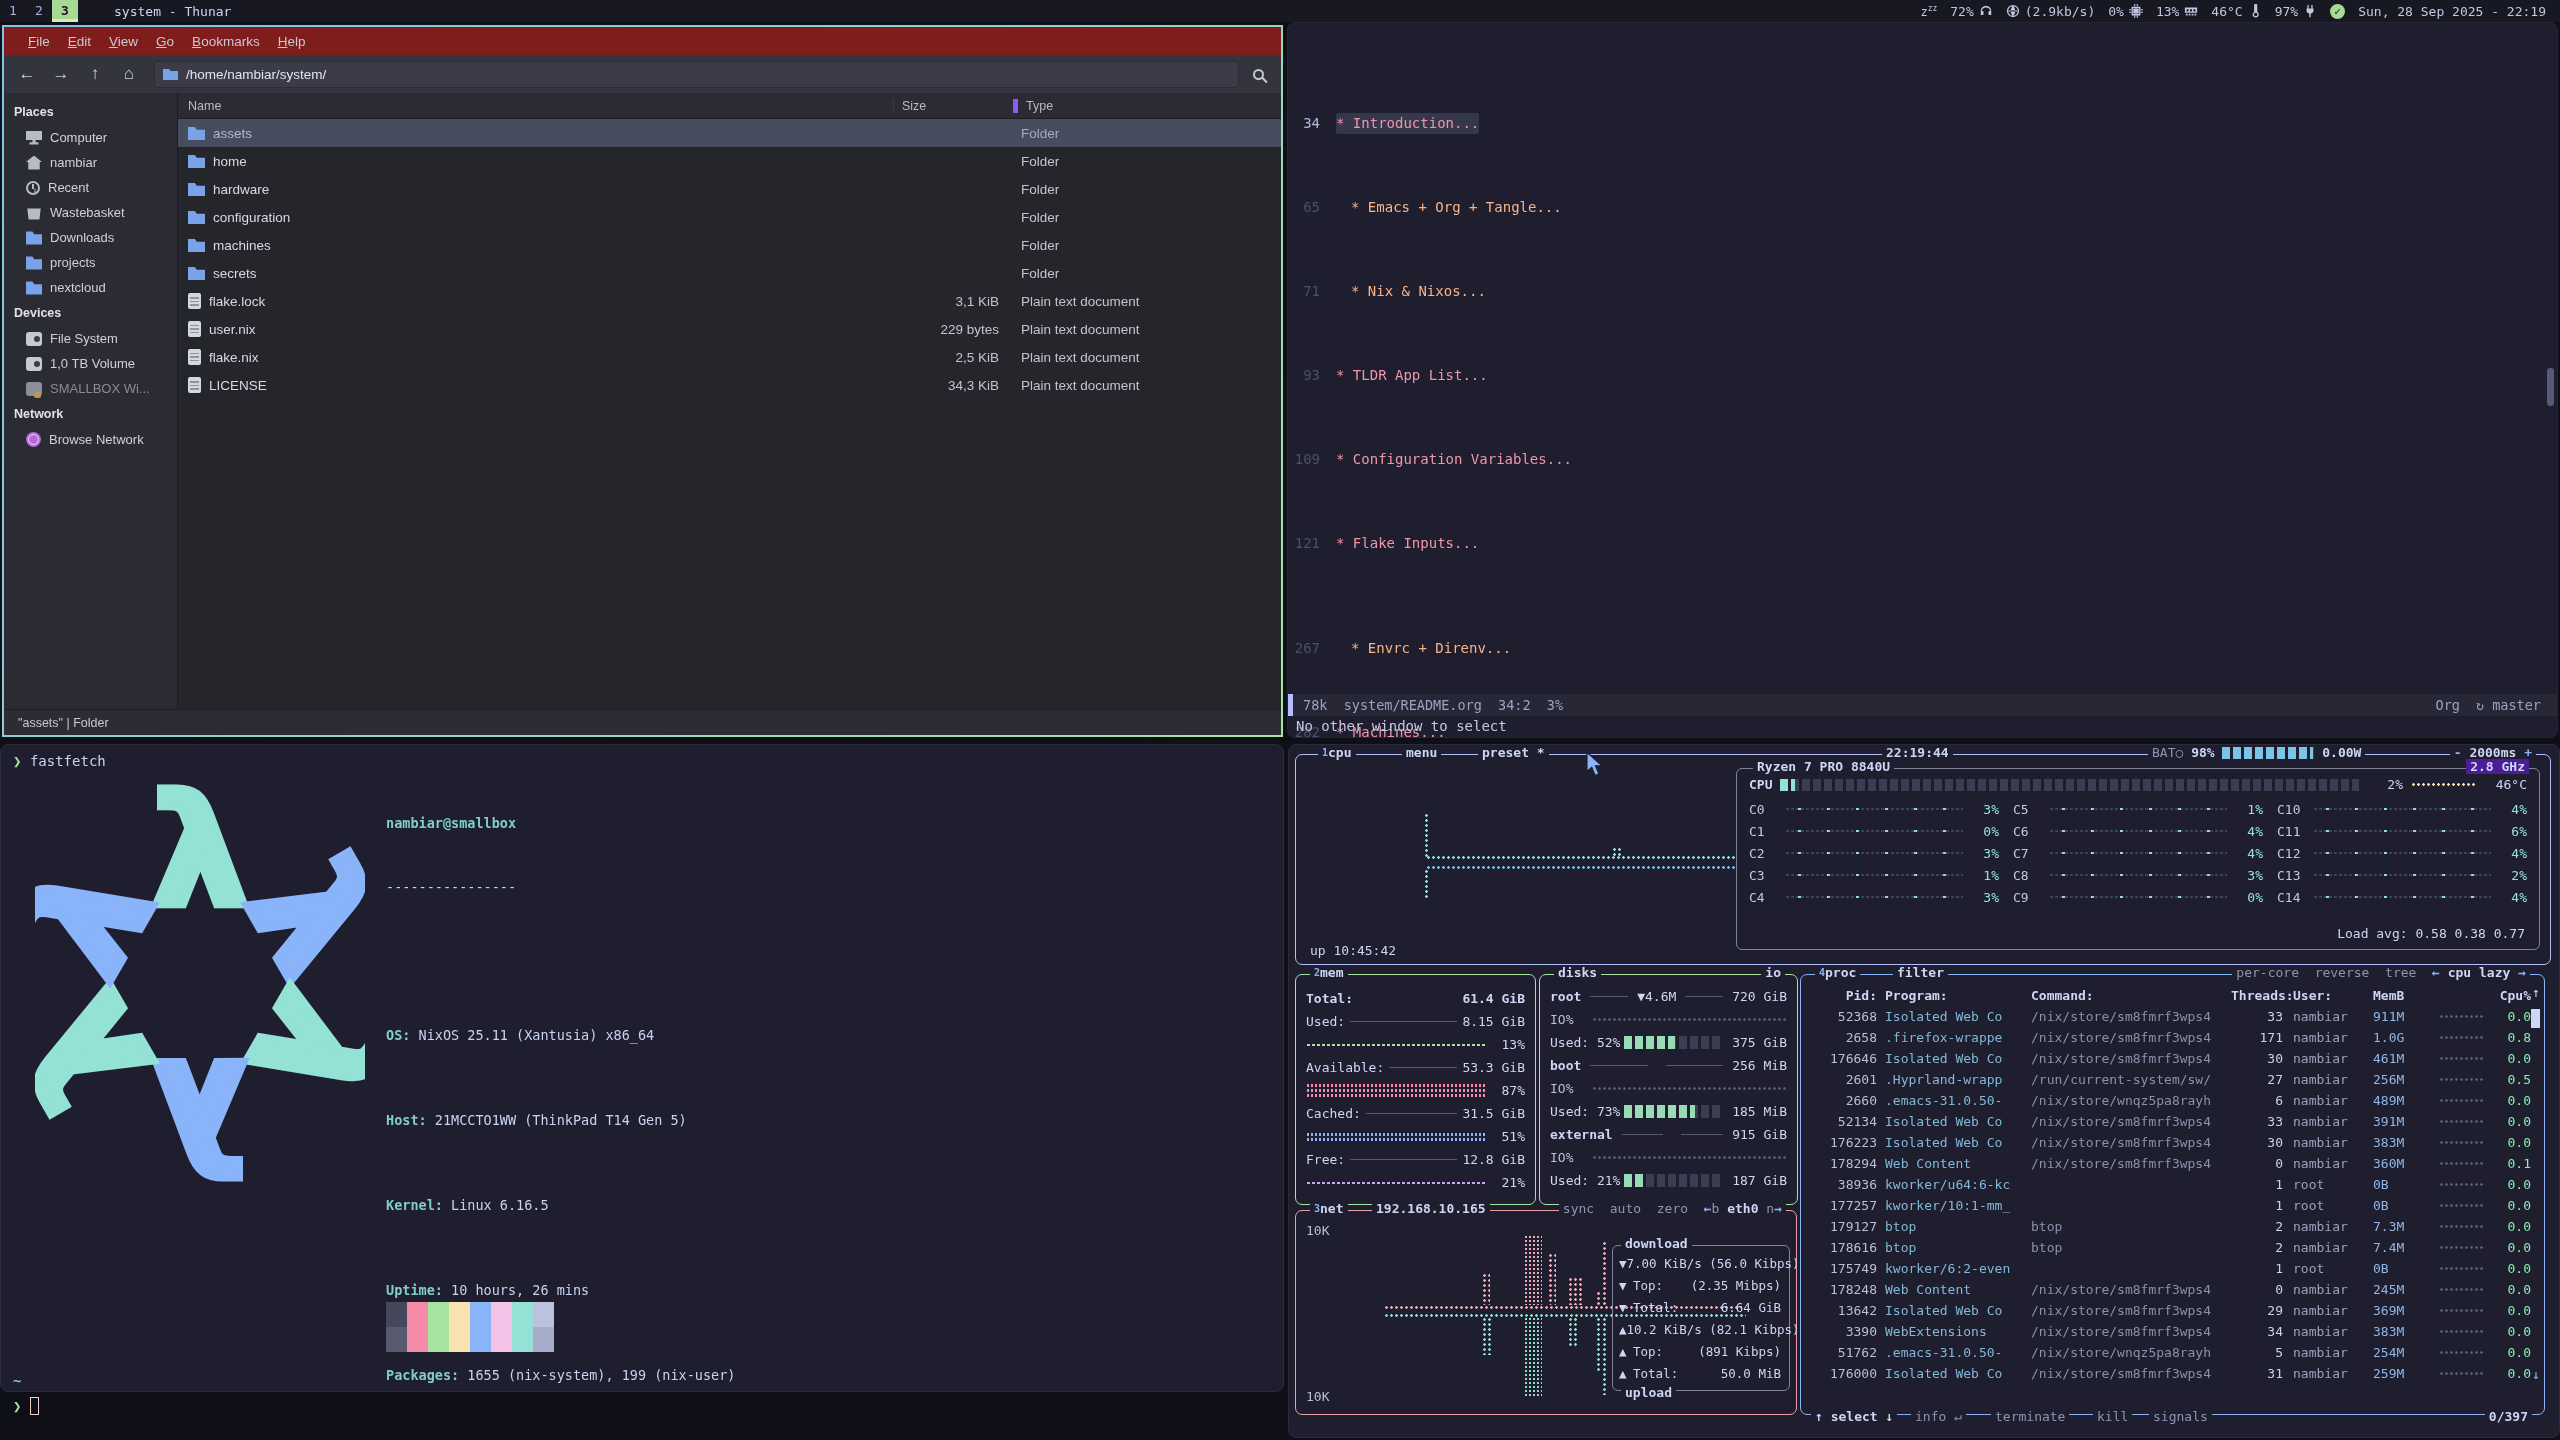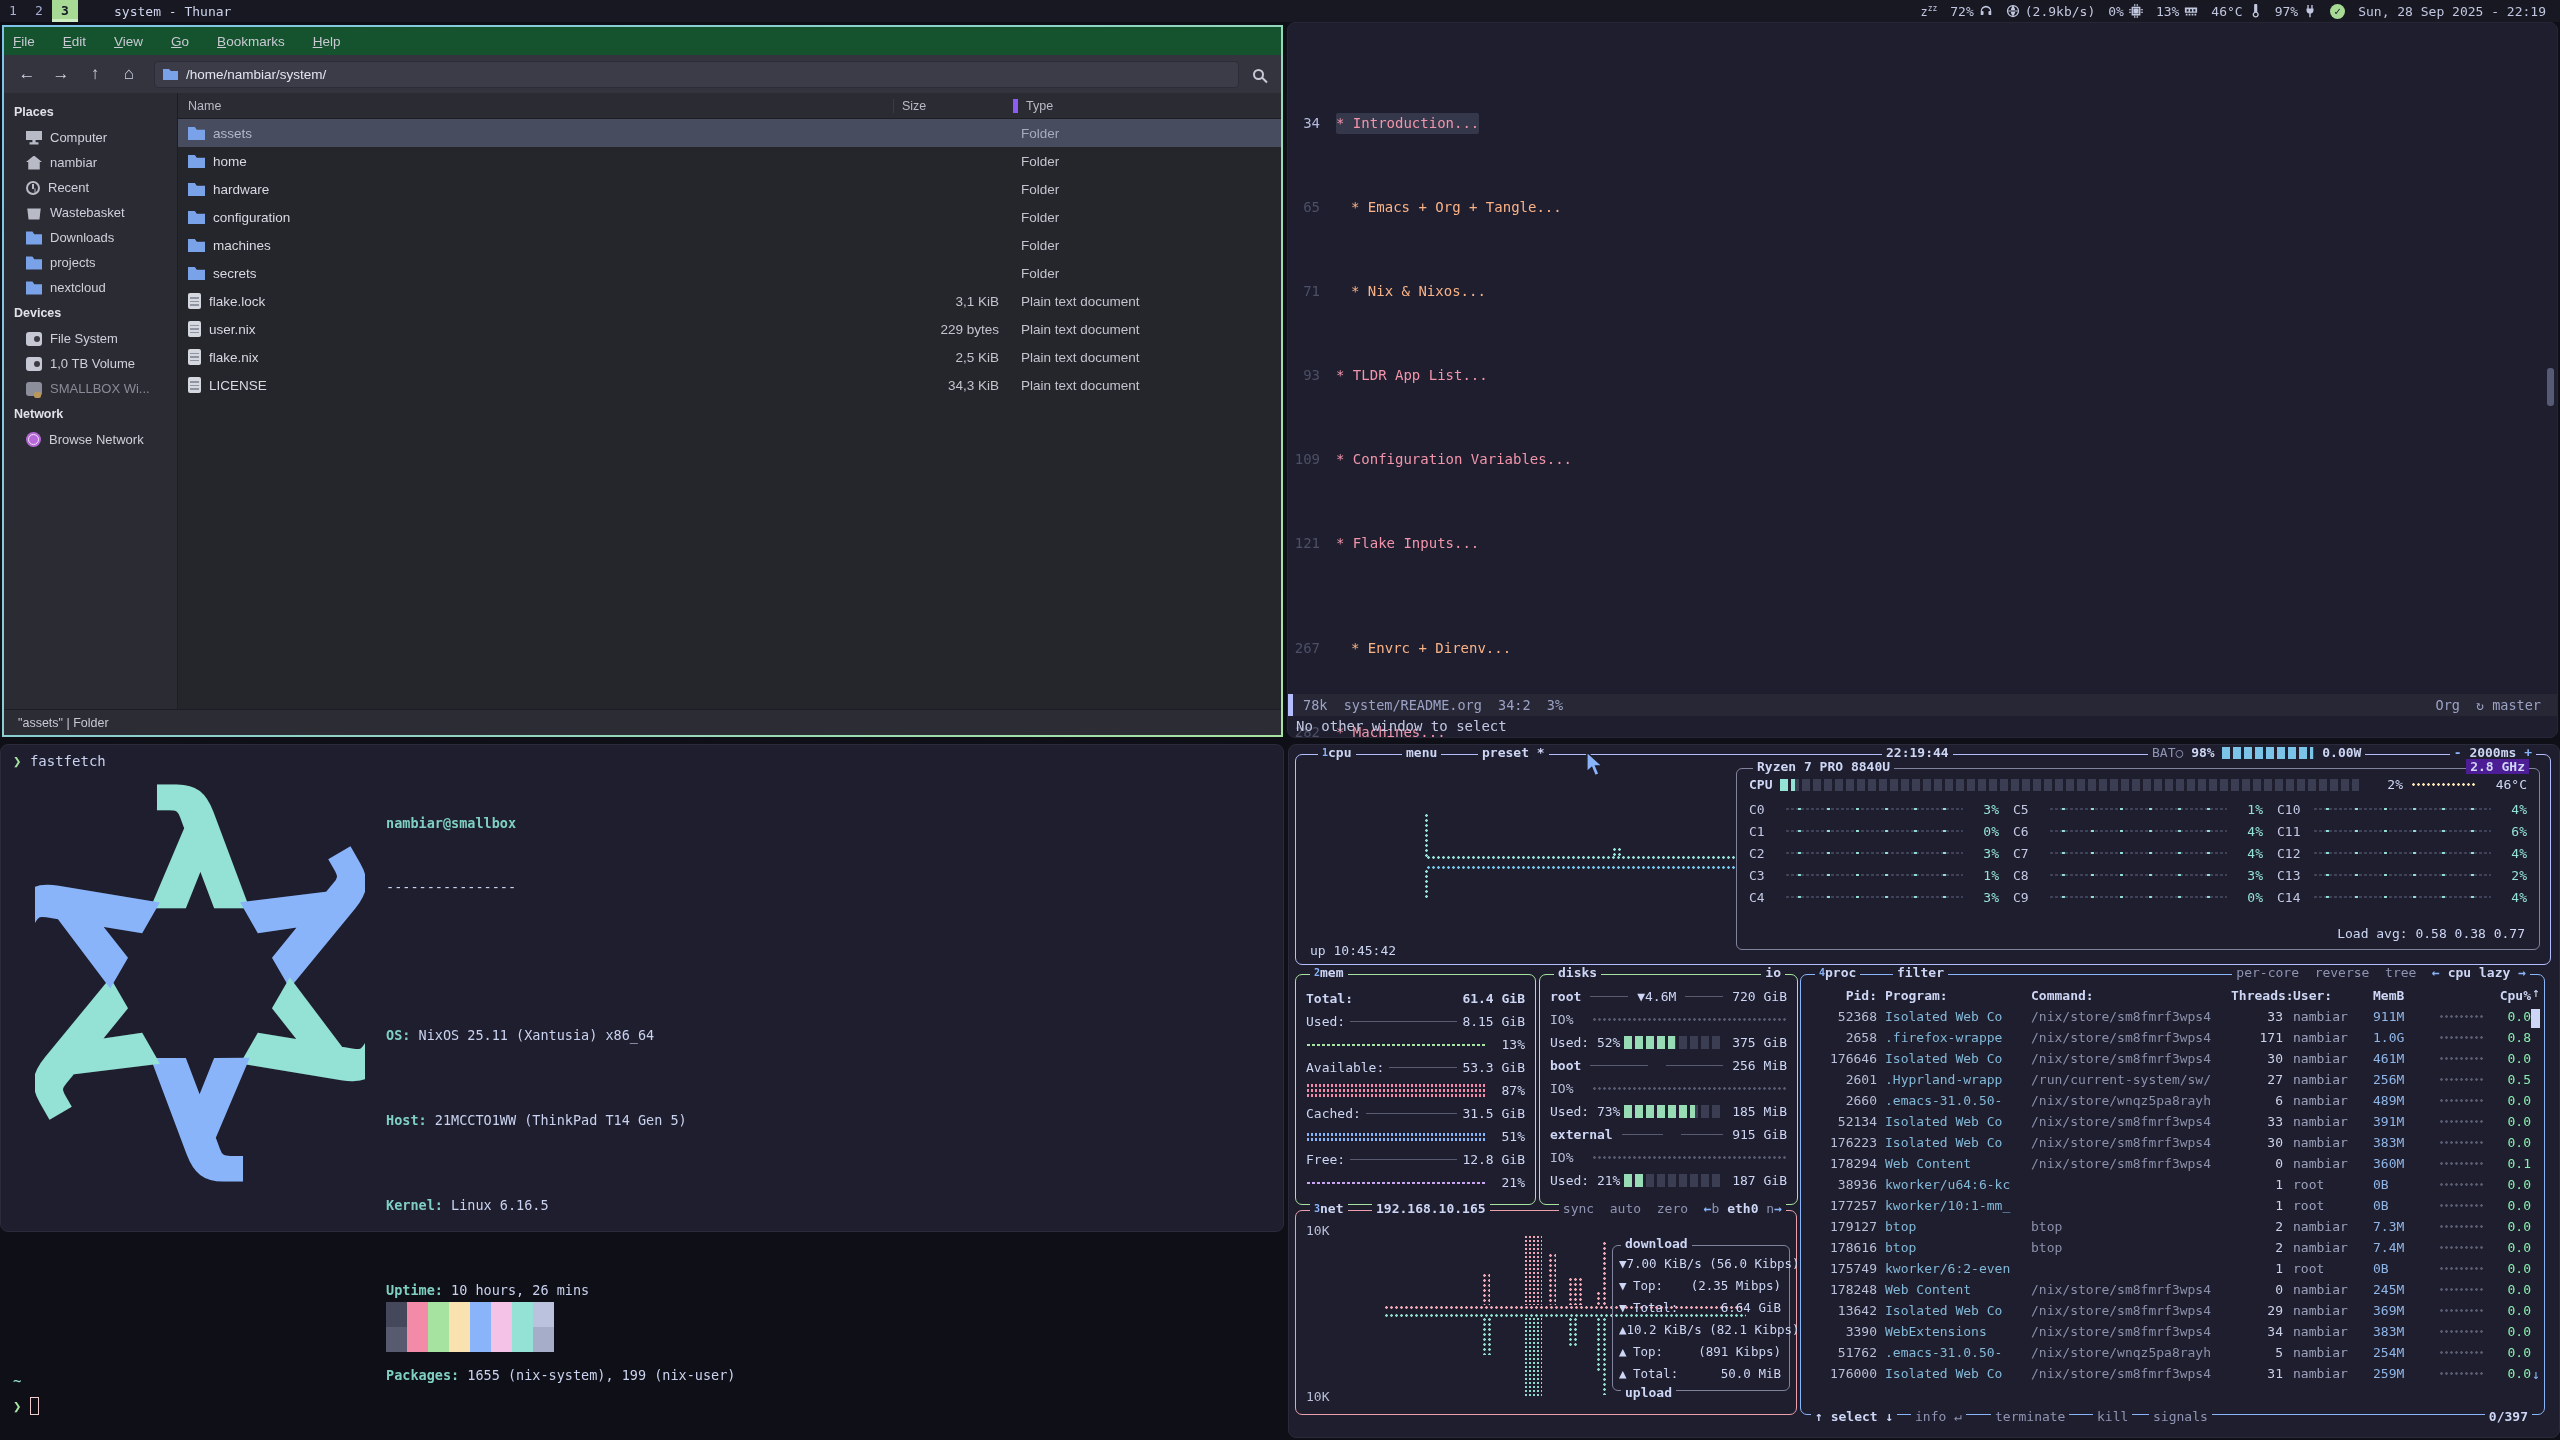--- a/index.html
+++ b/index.html
@@ -11,24 +11,24 @@
   #bar-title{margin-left:36px;color:#cdd3ec}
   #bar-right{margin-left:auto;display:flex;align-items:center;gap:13px;padding-right:14px}
   .mod{display:flex;align-items:center;gap:5px}
   .mod svg{width:14px;height:14px;fill:#c2c7e0}
   .zzz{font-size:12px}.zzz .sup{font-size:8px;vertical-align:super}
   .chk{width:15px;height:15px;border-radius:50%;background:#a6da95;color:#181825;font-size:11px;line-height:15px;text-align:center;font-weight:bold}
   
   .win{position:absolute;border-radius:8px}
   #thunar{left:2px;top:25px;width:1281px;height:712px;background:#25252c;border:2px solid;border-image:linear-gradient(135deg,#7fc4e8 0%,#8fd4c4 55%,#a8e3a2 100%) 1;font-family:"Liberation Sans","DejaVu Sans",sans-serif;display:flex;flex-direction:column}
   #emacs{left:1287px;top:22px;width:1271px;height:716px;background:#1e1e2e;border:1px solid #262637}
-  #term{left:0px;top:744px;width:1284px;height:488px;background:#1e1e2e;border:1px solid #2a2a3a}
+  #term{left:0px;top:744px;width:1284px;height:648px;background:#1e1e2e;border:1px solid #2a2a3a}
   #btop{left:1288px;top:744px;width:1272px;height:694px;background:#1e1e2e;border:1px solid #2a2a3a}
   
-  #menubar{height:28px;background:#14532d;display:flex;align-items:center;padding-left:0;gap:10px}
+  #menubar{height:28px;background:#7f1d1d;display:flex;align-items:center;padding-left:15px;gap:0}
   .mi{color:#c8c9d3;font-size:13.5px;padding:4px 9px;border-radius:3px}
   .mi::first-letter{text-decoration:underline}
   #tbar{height:38px;background:#33343d;display:flex;align-items:center;padding:0 8px;gap:4px}
   .navbtn{color:#cdd2e2;font-size:17px;width:30px;height:28px;text-align:center;line-height:28px;border-radius:4px}
   #pathfield{flex:1;height:27px;background:#3b3c48;border:1px solid #2b2c35;border-radius:4px;margin-left:6px;display:flex;align-items:center;padding:0 8px;gap:8px;color:#e2e4ee;font-size:13.5px}
   #searchbtn{width:30px;height:28px;display:flex;align-items:center;justify-content:center}
   .mag{width:11px;height:11px;border:2px solid #c6c8d4;border-radius:50%;position:relative}
   .mag::after{content:'';position:absolute;width:7px;height:2px;background:#c6c8d4;transform:rotate(45deg);right:-6px;bottom:-3px}
   #tcontent{flex:1;display:flex;min-height:0}
   #sidebar{width:174px;background:#2b2b33;border-right:1px solid #1d1d24;padding-top:6px;overflow:hidden}

